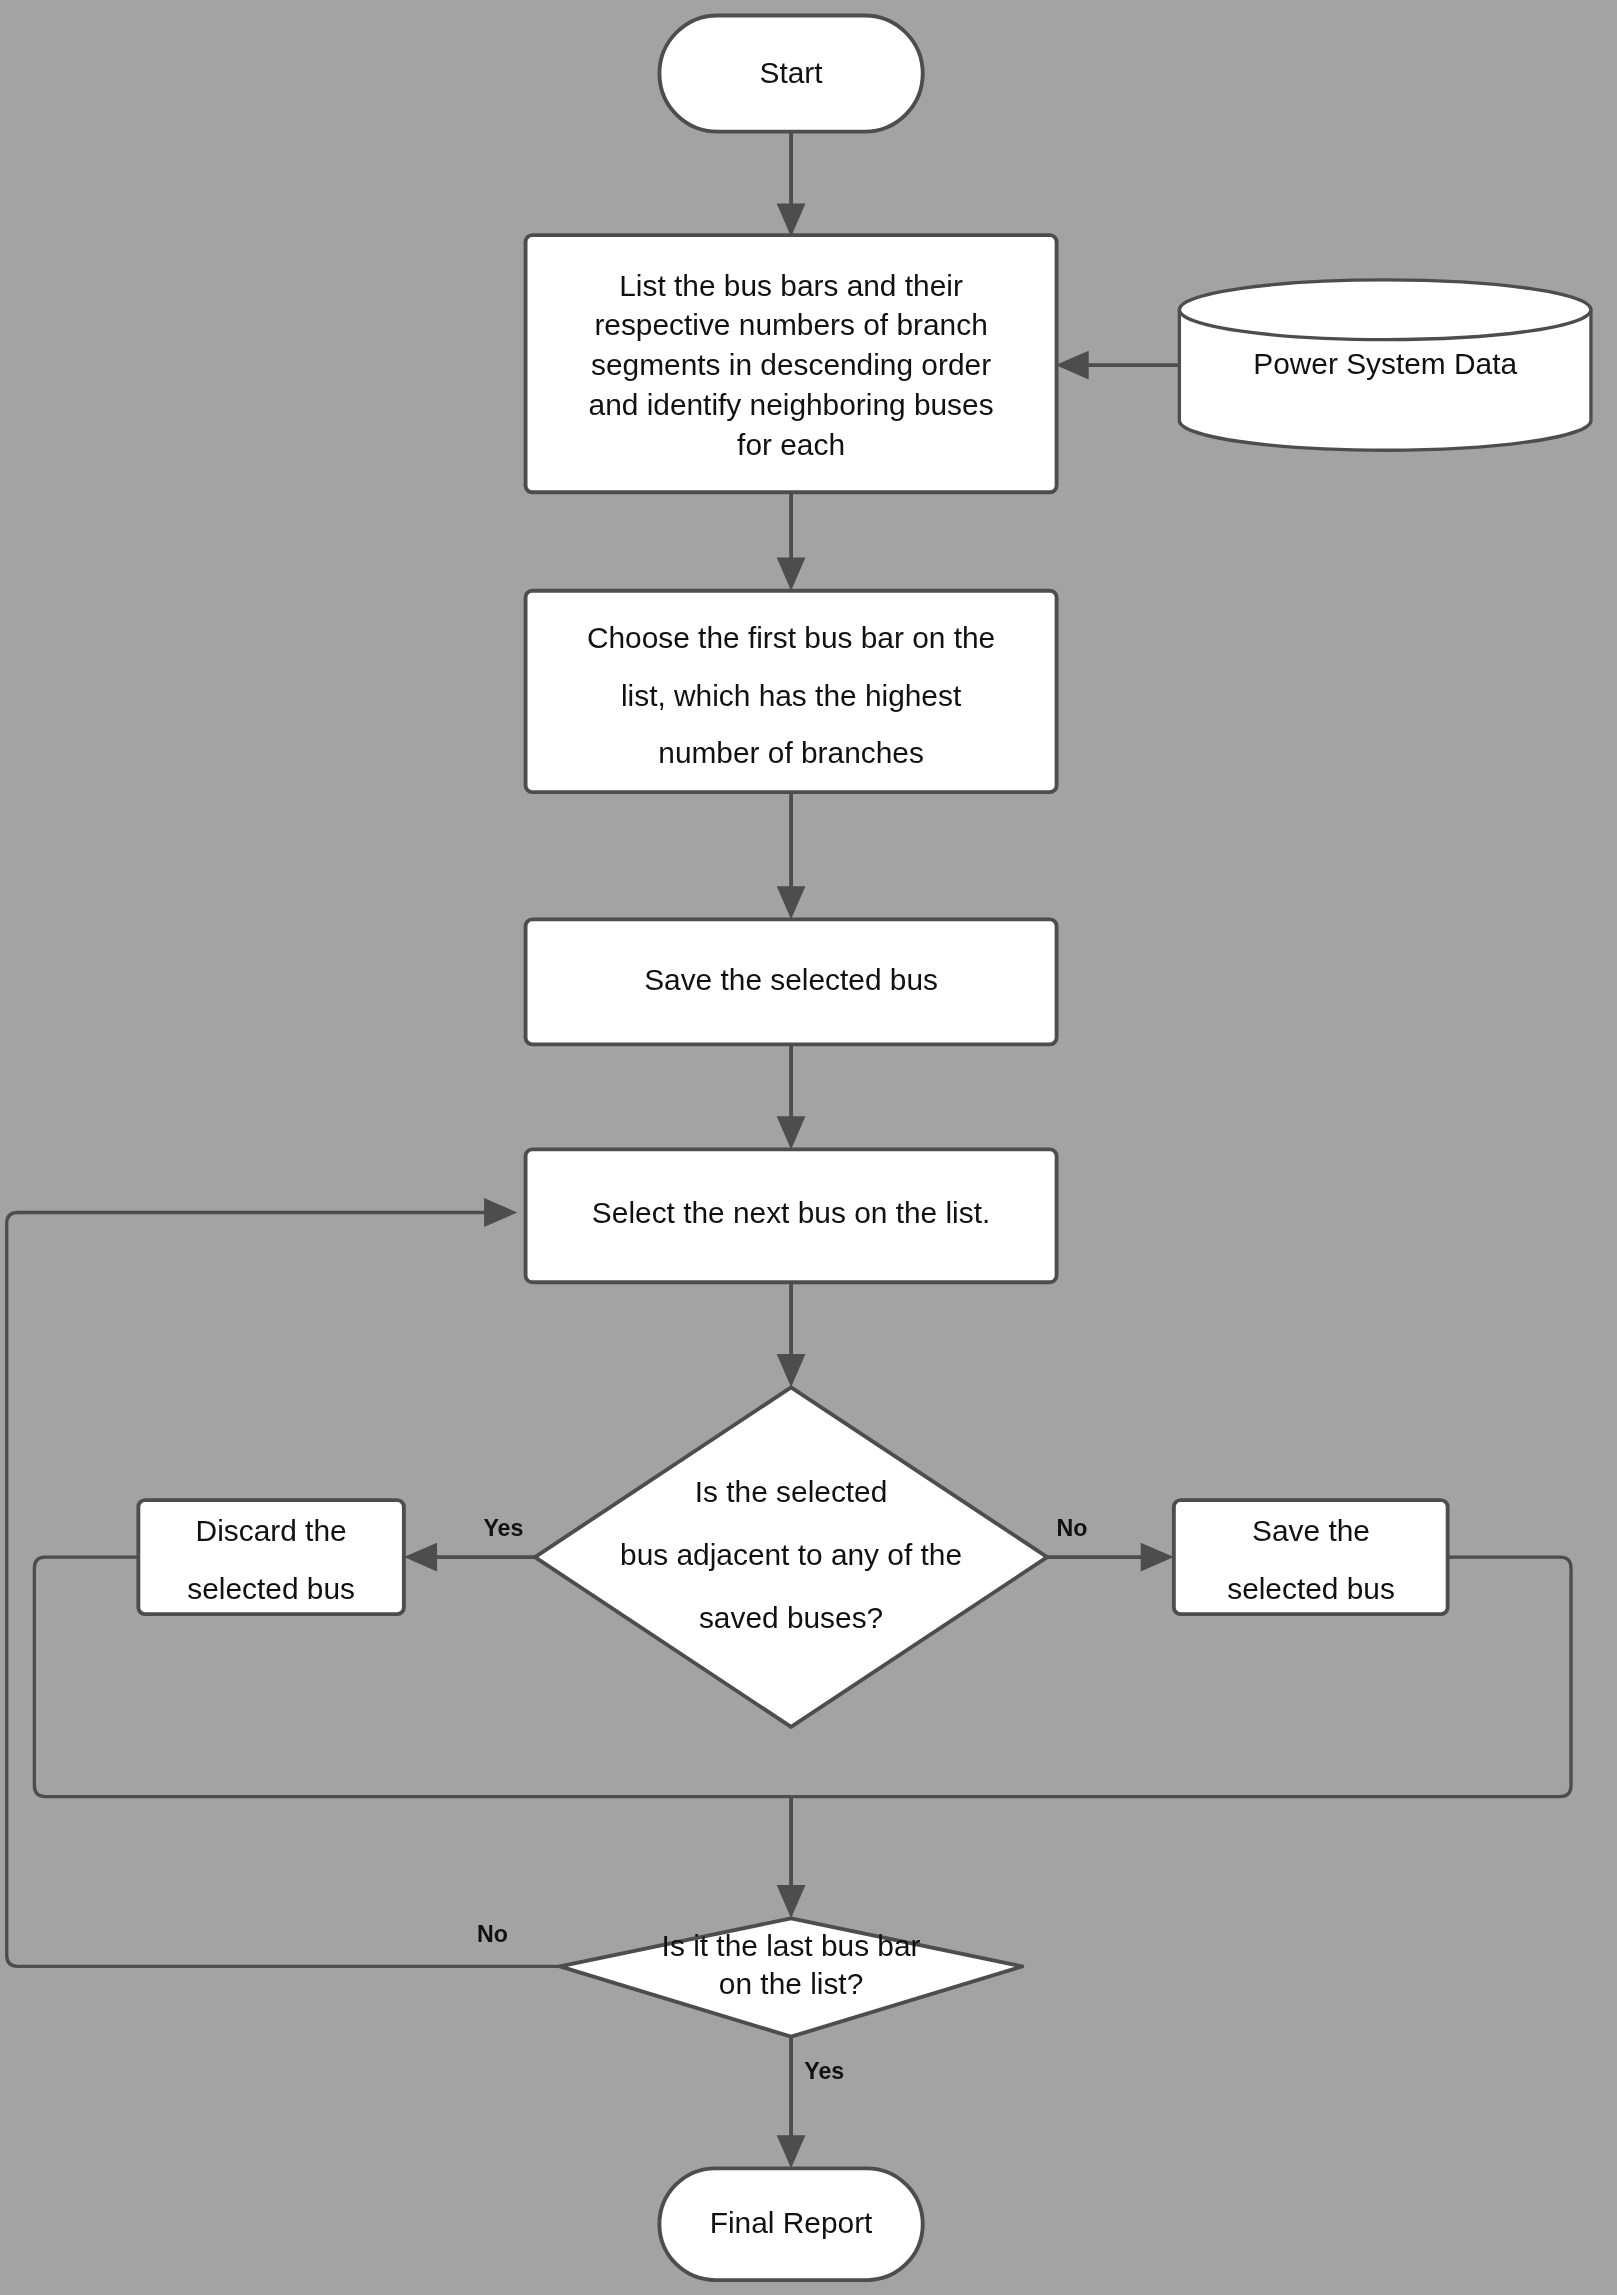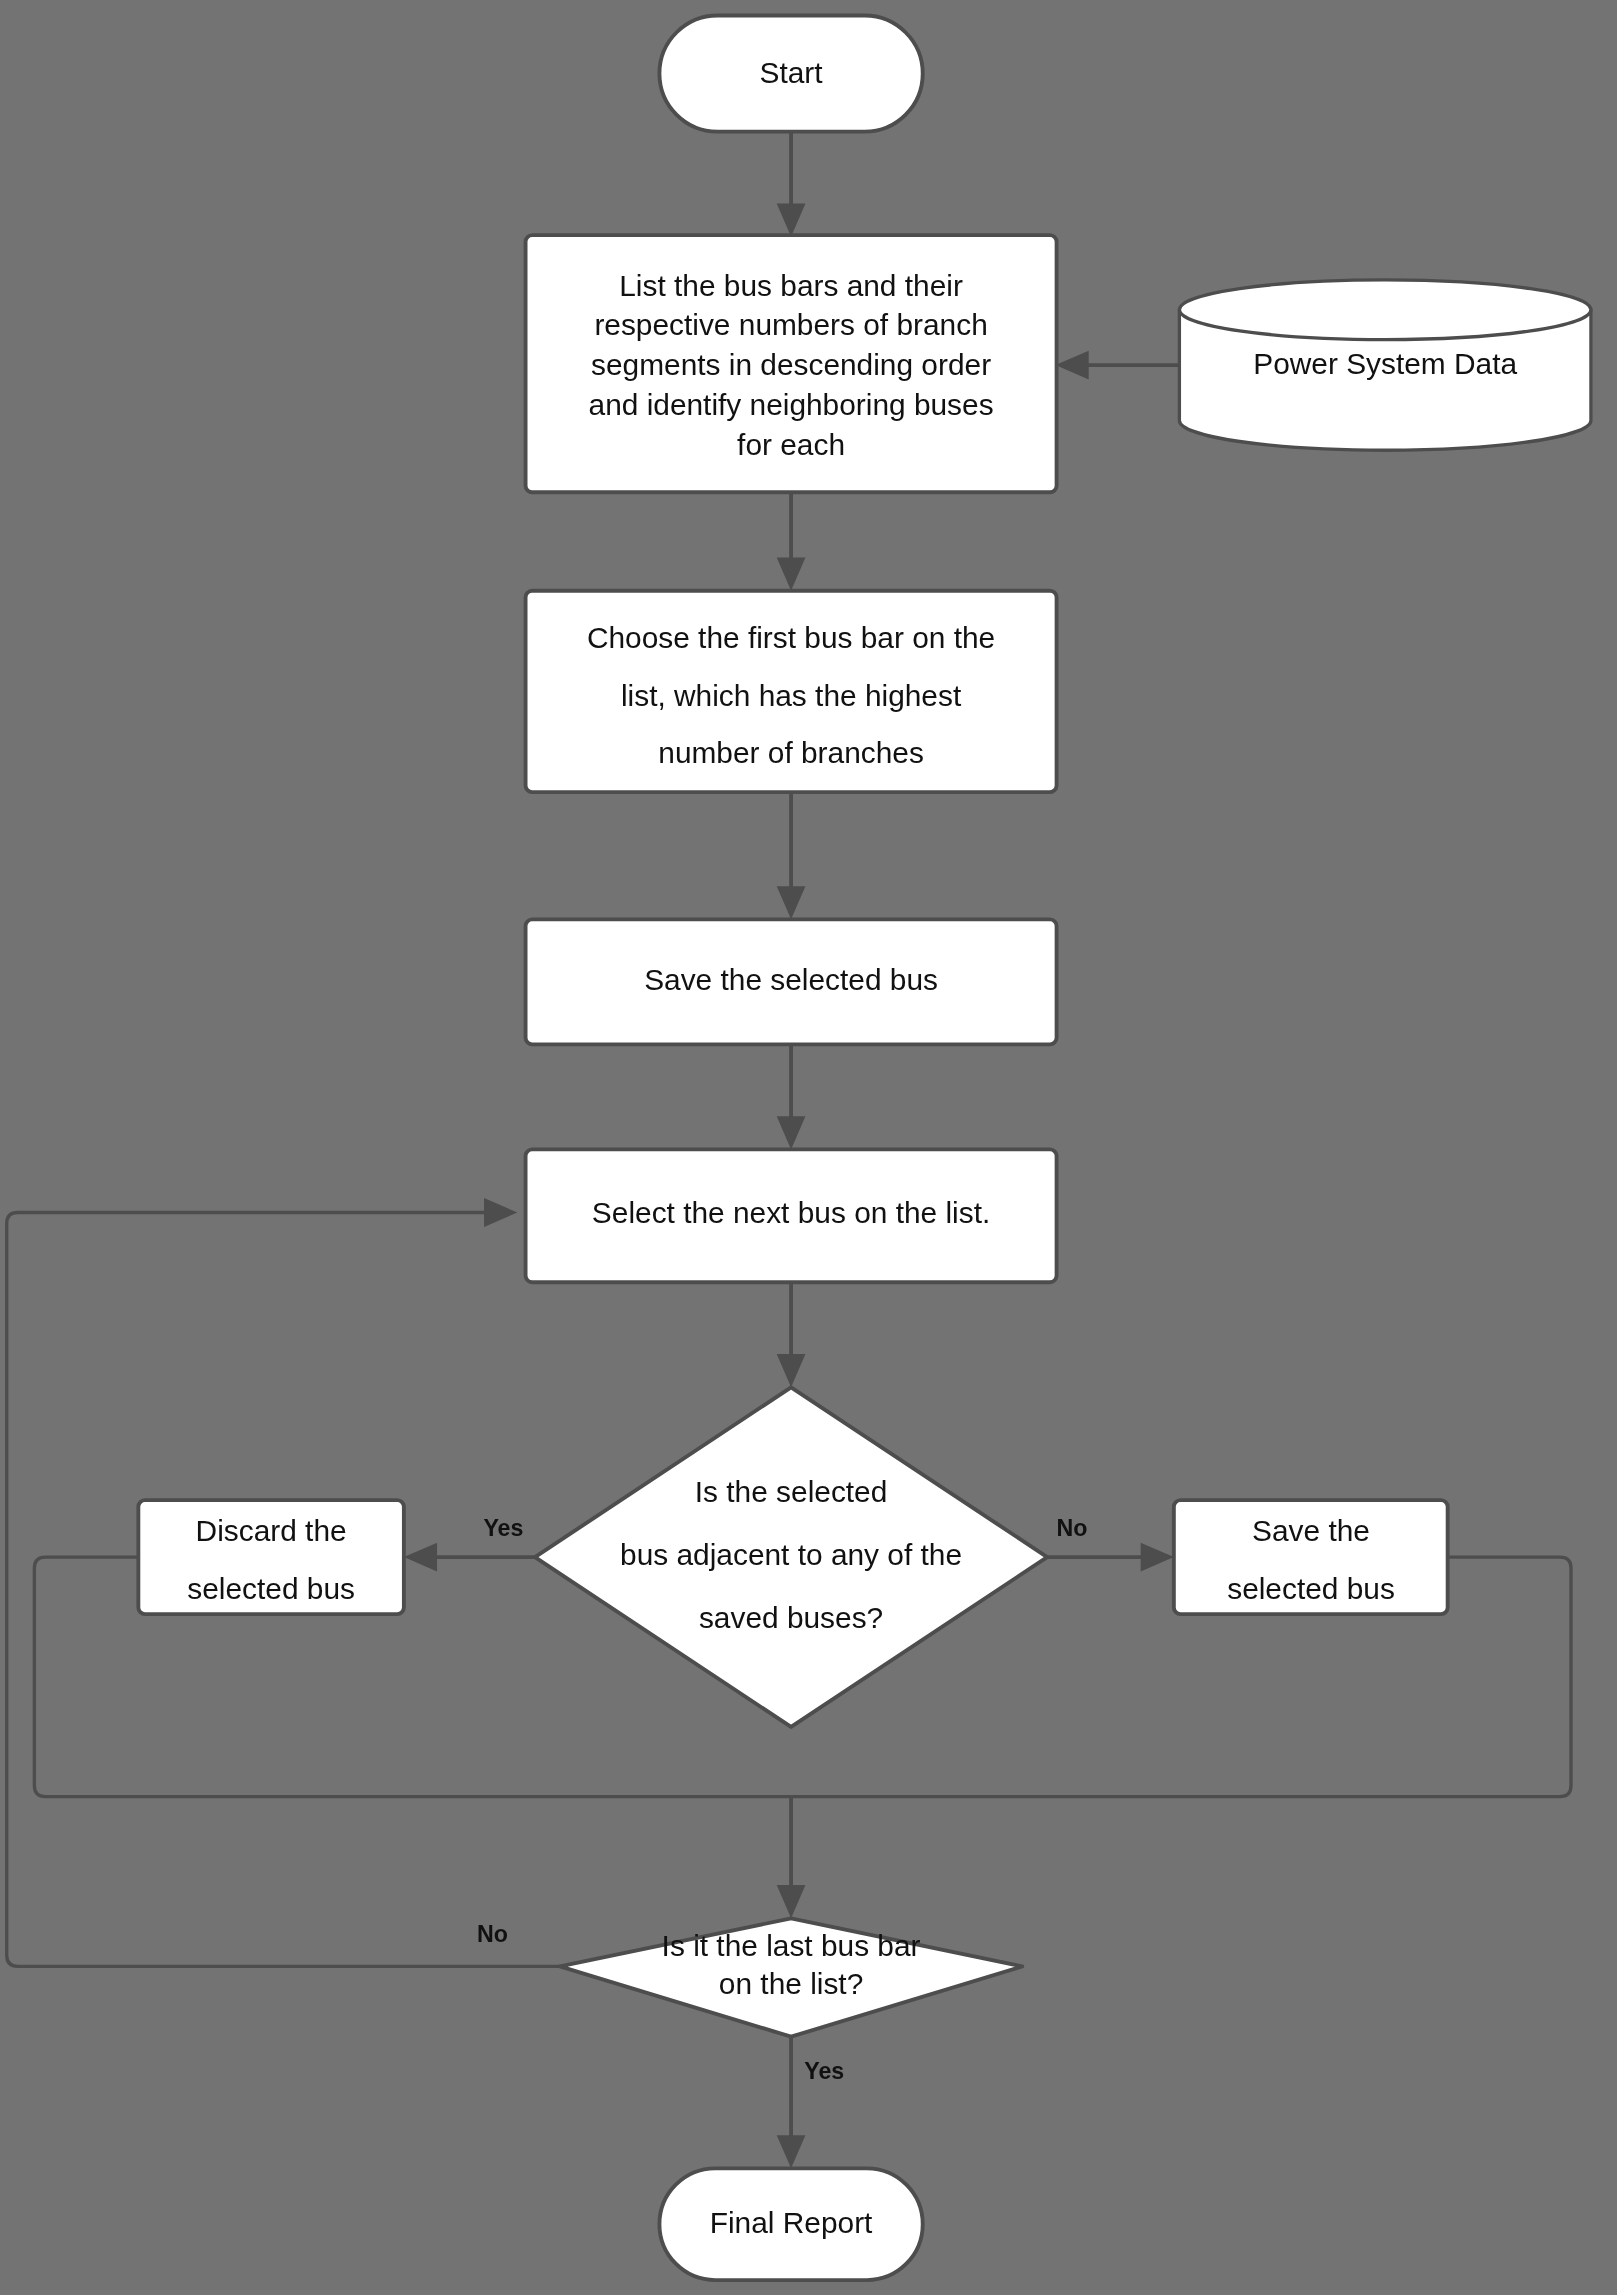--- a/index.html
+++ b/index.html
@@ -7,21 +7,21 @@
     padding: 0;
     background: #ffffff;
   }
   body {
     font-family: "Liberation Sans", sans-serif;
   }
   #flowchart-root {
     width: 1617px;
     height: 2295px;
     position: relative;
-    background: #737373;
+    background: #a3a3a3;
   }
   svg.fc {
     display: block;
     width: 1617px;
     height: 2295px;
   }
   .shape {
     fill: #ffffff;
     stroke: #4d4d4d;
     stroke-width: 7;

